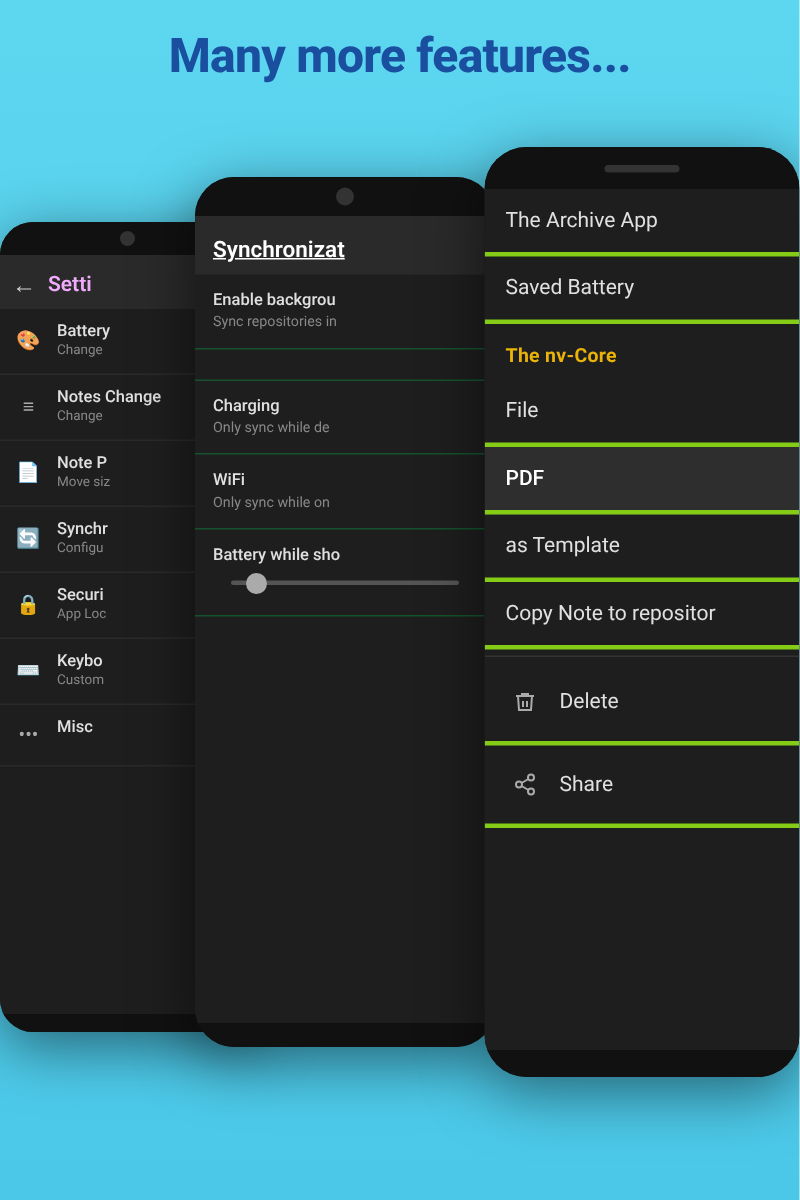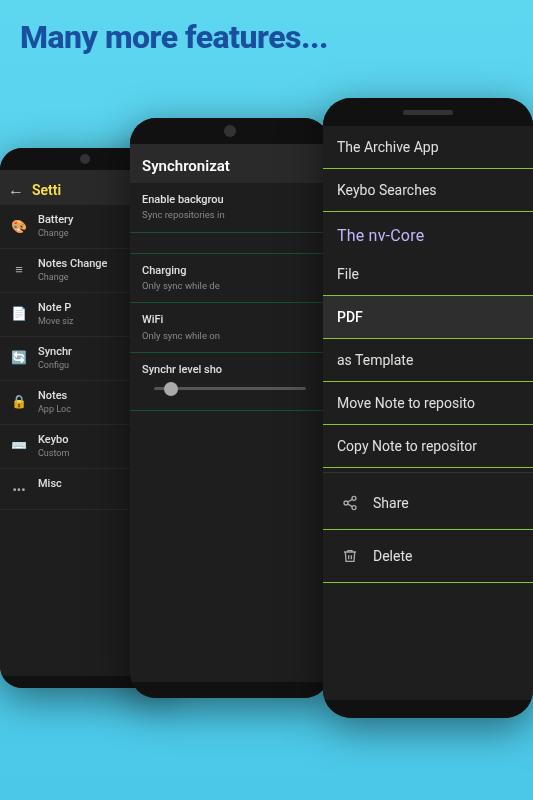--- a/index.html
+++ b/index.html
@@ -6,21 +6,21 @@
     body {
       width: 533px;
       height: 800px;
       overflow: hidden;
       font-family: 'Roboto', Arial, sans-serif;
       background: linear-gradient(180deg, #5dd6f0 0%, #4bc8e8 100%);
     }
 
     
     .header {
-      text-align: left;
+      text-align: center;
       padding: 18px 20px 12px;
     }
     .header-title {
       font-size: 32px;
       font-weight: 800;
       color: #1a4fa0;
       letter-spacing: -0.5px;
     }
 
     
@@ -142,21 +142,21 @@
       align-items: center;
       padding: 10px 8px 6px;
       background: #2a2a2a;
     }
     .settings-back {
       color: #ccc;
       font-size: 16px;
       margin-right: 8px;
     }
     .settings-title {
-      color: #fde047;
+      color: #f0abfc;
       font-size: 14px;
       font-weight: 600;
     }
     .settings-item {
       display: flex;
       align-items: flex-start;
       padding: 8px 8px;
       border-bottom: 1px solid #2a2a2a;
     }
     .settings-item-icon {
@@ -189,20 +189,21 @@
 
     
     .sync-header {
       padding: 12px 12px 8px;
       background: #2a2a2a;
     }
     .sync-title {
       color: #fff;
       font-size: 15px;
       font-weight: 600;
+      text-decoration: underline;
     }
     .sync-item {
       padding: 10px 12px;
       border-bottom: 1px solid #14532d;
     }
     .sync-item-label {
       color: #e0e0e0;
       font-size: 11px;
       font-weight: 500;
       line-height: 1.3;
@@ -231,31 +232,31 @@
       border-radius: 50%;
       background: #aaa;
       position: absolute;
       top: -5px;
       left: 10px;
     }
 
     
     .menu-section-header {
       padding: 14px 14px 8px;
-      color: #c4b5fd;
-      font-size: 16px;
-      font-weight: 400;
+      color: #eab308;
+      font-size: 13px;
+      font-weight: 700;
       letter-spacing: 0.2px;
     }
     .menu-item {
       padding: 13px 14px;
       color: #e0e0e0;
       font-size: 14px;
       font-weight: 400;
-      border-bottom: 1px solid #84cc16;
+      border-bottom: 3px solid #84cc16;
       display: flex;
       align-items: center;
     }
     .menu-item.active {
       background: #2e2e2e;
       color: #fff;
       font-weight: 500;
     }
     .menu-item-icon {
       width: 26px;
@@ -318,21 +319,21 @@
           <div class="settings-item">
       <div class="settings-item-icon">🔄</div>
       <div class="settings-item-text">
         <div class="settings-item-label">Synchr</div>
         <div class="settings-item-sub">Configu</div>
       </div>
     </div>
           <div class="settings-item">
       <div class="settings-item-icon">🔒</div>
       <div class="settings-item-text">
-        <div class="settings-item-label">Notes</div>
+        <div class="settings-item-label">Securi</div>
         <div class="settings-item-sub">App Loc</div>
       </div>
     </div>
           <div class="settings-item">
       <div class="settings-item-icon">⌨️</div>
       <div class="settings-item-text">
         <div class="settings-item-label">Keybo</div>
         <div class="settings-item-sub">Custom</div>
       </div>
     </div>
@@ -365,21 +366,21 @@
       </div>
           <div class="sync-item">
         <div class="sync-item-label">Charging</div>
         <div class="sync-item-sub">Only sync while de</div>
       </div>
           <div class="sync-item">
         <div class="sync-item-label">WiFi</div>
         <div class="sync-item-sub">Only sync while on</div>
       </div>
           <div class="sync-item">
-        <div class="sync-item-label">Synchr level sho</div>
+        <div class="sync-item-label">Battery while sho</div>
         <div class="sync-slider-row">
           <div class="slider-track">
             <div class="slider-thumb"></div>
           </div>
         </div>
       </div>
         </div>
     </div>
     <div class="phone-bottom-bar"></div>
   </div>
@@ -389,66 +390,62 @@
       <div class="speaker"></div>
     </div>
     <div class="screen">
       <div id="menu-container">
           <div class="menu-item">
 
         <span class="menu-item-label">The Archive App</span>
       </div>
           <div class="menu-item">
 
-        <span class="menu-item-label">Keybo Searches</span>
+        <span class="menu-item-label">Saved Battery</span>
       </div>
           <div class="menu-section-header">The nv-Core</div>
           <div class="menu-item">
 
         <span class="menu-item-label">File</span>
       </div>
           <div class="menu-item active">
 
         <span class="menu-item-label">PDF</span>
       </div>
           <div class="menu-item">
 
         <span class="menu-item-label">as Template</span>
       </div>
           <div class="menu-item">
 
-        <span class="menu-item-label">Move Note to reposito</span>
-      </div>
-          <div class="menu-item">
-
         <span class="menu-item-label">Copy Note to repositor</span>
       </div>
           <div class="menu-divider"></div>
+          <div class="menu-item">
+        <div class="menu-item-icon">
+          <svg width="16" height="16" viewBox="0 0 24 24" fill="none" stroke="#aaa" stroke-width="2">
+            <polyline points="3 6 5 6 21 6"></polyline>
+                <path d="M19 6l-1 14H6L5 6"></path>
+                <path d="M10 11v6"></path>
+                <path d="M14 11v6"></path>
+            <path d="M9 6V4h6v2"></path>
+          </svg>
+        </div>
+        <span class="menu-item-label">Delete</span>
+      </div>
           <div class="menu-item">
         <div class="menu-item-icon">
           <svg width="16" height="16" viewBox="0 0 24 24" fill="none" stroke="#aaa" stroke-width="2">
             <circle cx="18" cy="5" r="3"></circle>
                 <circle cx="6" cy="12" r="3"></circle>
                 <circle cx="18" cy="19" r="3"></circle>
             <line x1="8.59" y1="13.51" x2="15.42" y2="17.49"></line>
                 <line x1="15.41" y1="6.51" x2="8.59" y2="10.49"></line>
           </svg>
         </div>
         <span class="menu-item-label">Share</span>
       </div>
-          <div class="menu-item">
-        <div class="menu-item-icon">
-          <svg width="16" height="16" viewBox="0 0 24 24" fill="none" stroke="#aaa" stroke-width="2">
-            <polyline points="3 6 5 6 21 6"></polyline>
-                <path d="M19 6l-1 14H6L5 6"></path>
-                <path d="M10 11v6"></path>
-                <path d="M14 11v6"></path>
-            <path d="M9 6V4h6v2"></path>
-          </svg>
-        </div>
-        <span class="menu-item-label">Delete</span>
-      </div>
         </div>
     </div>
     <div class="phone-bottom-bar"></div>
   </div>
 
 </div>
 
 </body></html>

